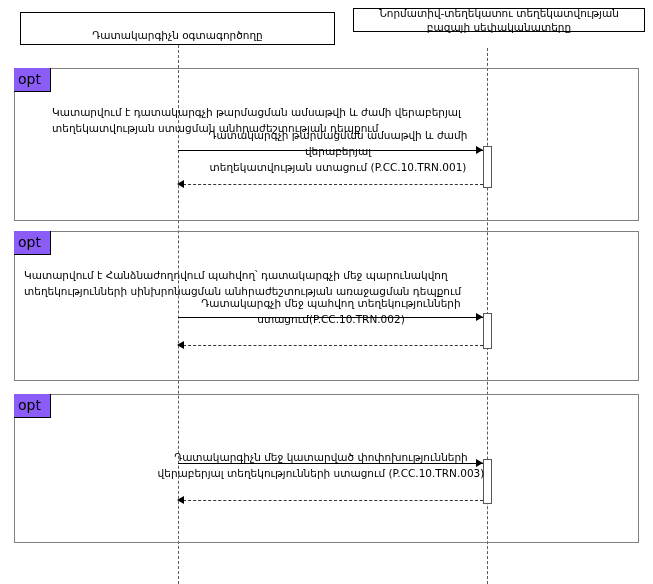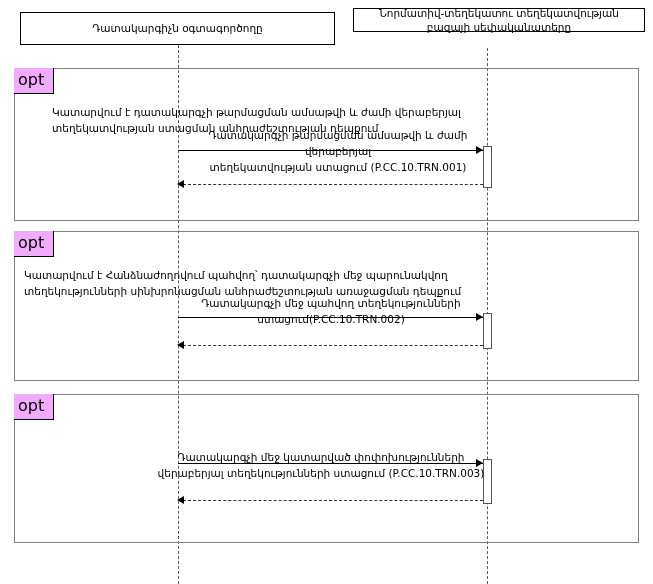--- a/index.html
+++ b/index.html
@@ -42,20 +42,21 @@
   .participant-label {
     display: block;
     width: 100%;
   }
 
   #participant-0 {
     left: 20px;
     top: 12px;
     width: 315px;
     height: 33px;
+    align-items: flex-end;
   }
   #participant-1 {
     left: 353px;
     top: 8px;
     width: 292px;
     height: 24px;
   }
 
   
   .lifeline {
@@ -82,22 +83,22 @@
     background: transparent;
     box-sizing: border-box;
     z-index: 3;
   }
   .fragment-tab {
     position: absolute;
     left: 0px;
     top: 0px;
     border-right: 1px solid #000000;
     border-bottom: 1px solid #000000;
-    background: #f0abfc;
-    font-size: 16px;
+    background: #8b5cf6;
+    font-size: 14px;
     line-height: 1;
     padding: 4px 9px 5px 4px;
     z-index: 5;
   }
   .fragment-condition {
     position: absolute;
     font-size: 10.5px;
     line-height: 1.55;
     text-align: left;
     z-index: 5;
@@ -210,21 +211,21 @@
 ստացում(P.CC.10.TRN.002)</div>
   <div class="call-line" style="left:178px; top:317px; width:305px;"></div>
   <div class="call-head" style="left:476px; top:313px;"></div>
   <div class="activation" id="activation-1"></div>
   <div class="return-line" style="left:183px; top:345px; width:300px;"></div>
   <div class="return-head" style="left:177px; top:341px;"></div>
 
   <div class="fragment" id="fragment-2"></div>
   <div class="fragment-tab" style="left:14px; top:394px;">opt</div>
 
-  <div class="message-label" id="msg-label-2">Դատակարգչի մեջ կատարված փոփոխությունների
+  <div class="message-label" id="msg-label-2">Դատակարգիչն մեջ կատարված փոփոխությունների
 վերաբերյալ տեղեկությունների ստացում (P.CC.10.TRN.003)</div>
   <div class="call-line" style="left:178px; top:463px; width:305px;"></div>
   <div class="call-head" style="left:476px; top:459px;"></div>
   <div class="activation" id="activation-2"></div>
   <div class="return-line" style="left:183px; top:500px; width:300px;"></div>
   <div class="return-head" style="left:177px; top:496px;"></div>
 
 </div>
 
 </body></html>

